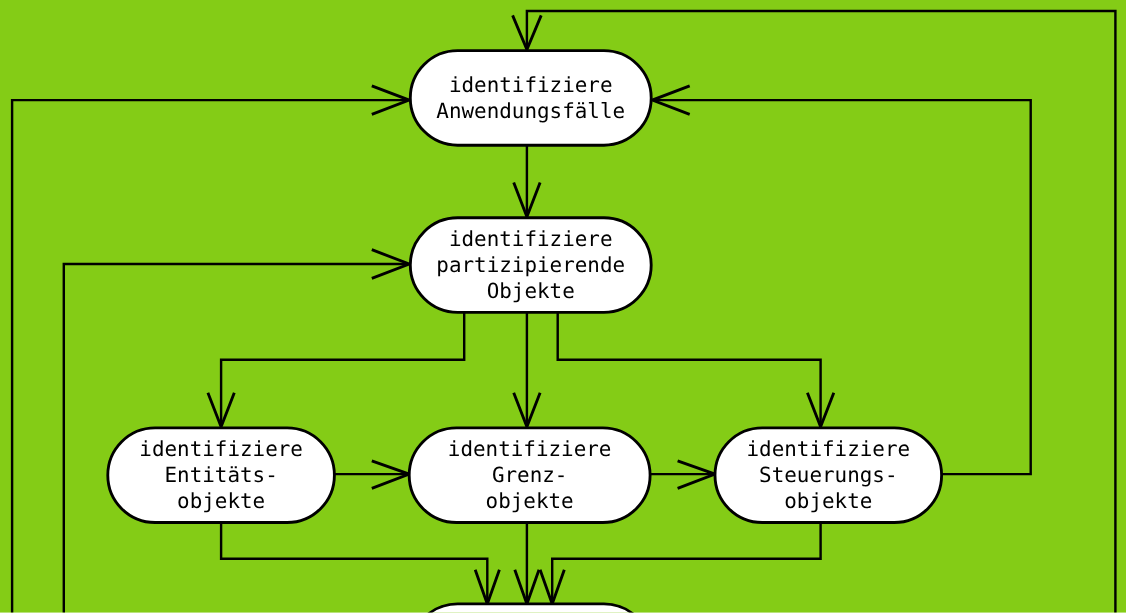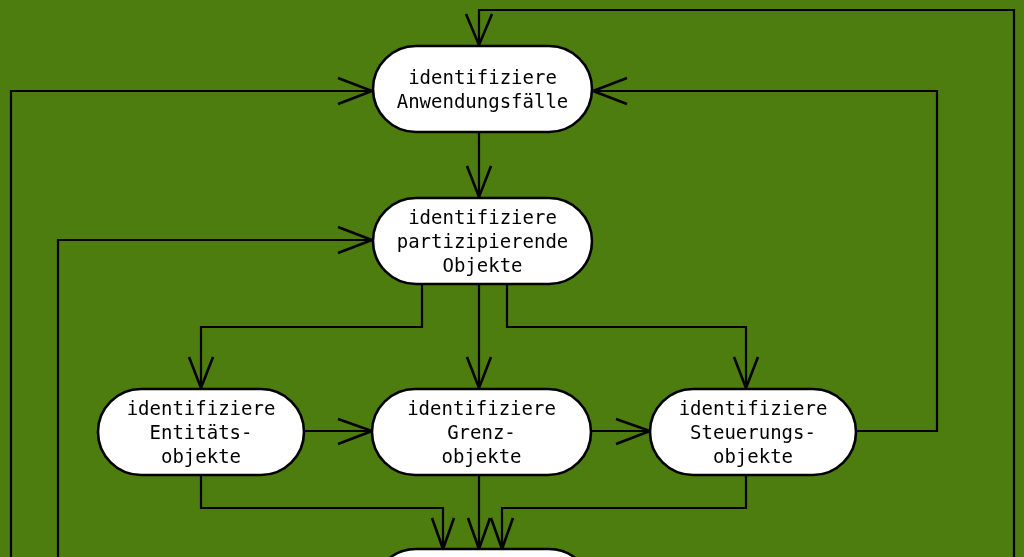--- a/index.html
+++ b/index.html
@@ -5,21 +5,21 @@
 <style>
   html, body {
     margin: 0;
     padding: 0;
     background: #ffffff;
   }
   #canvas-wrap {
     position: relative;
     width: 1024px;
     height: 557px;
-    background: #4d7c0f;
+    background: #84cc16;
     overflow: hidden;
     font-family: "DejaVu Sans Mono", "Liberation Mono", monospace;
   }
   svg#diagram {
     position: absolute;
     left: 0;
     top: 0;
     width: 1024px;
     height: 557px;
     display: block;

